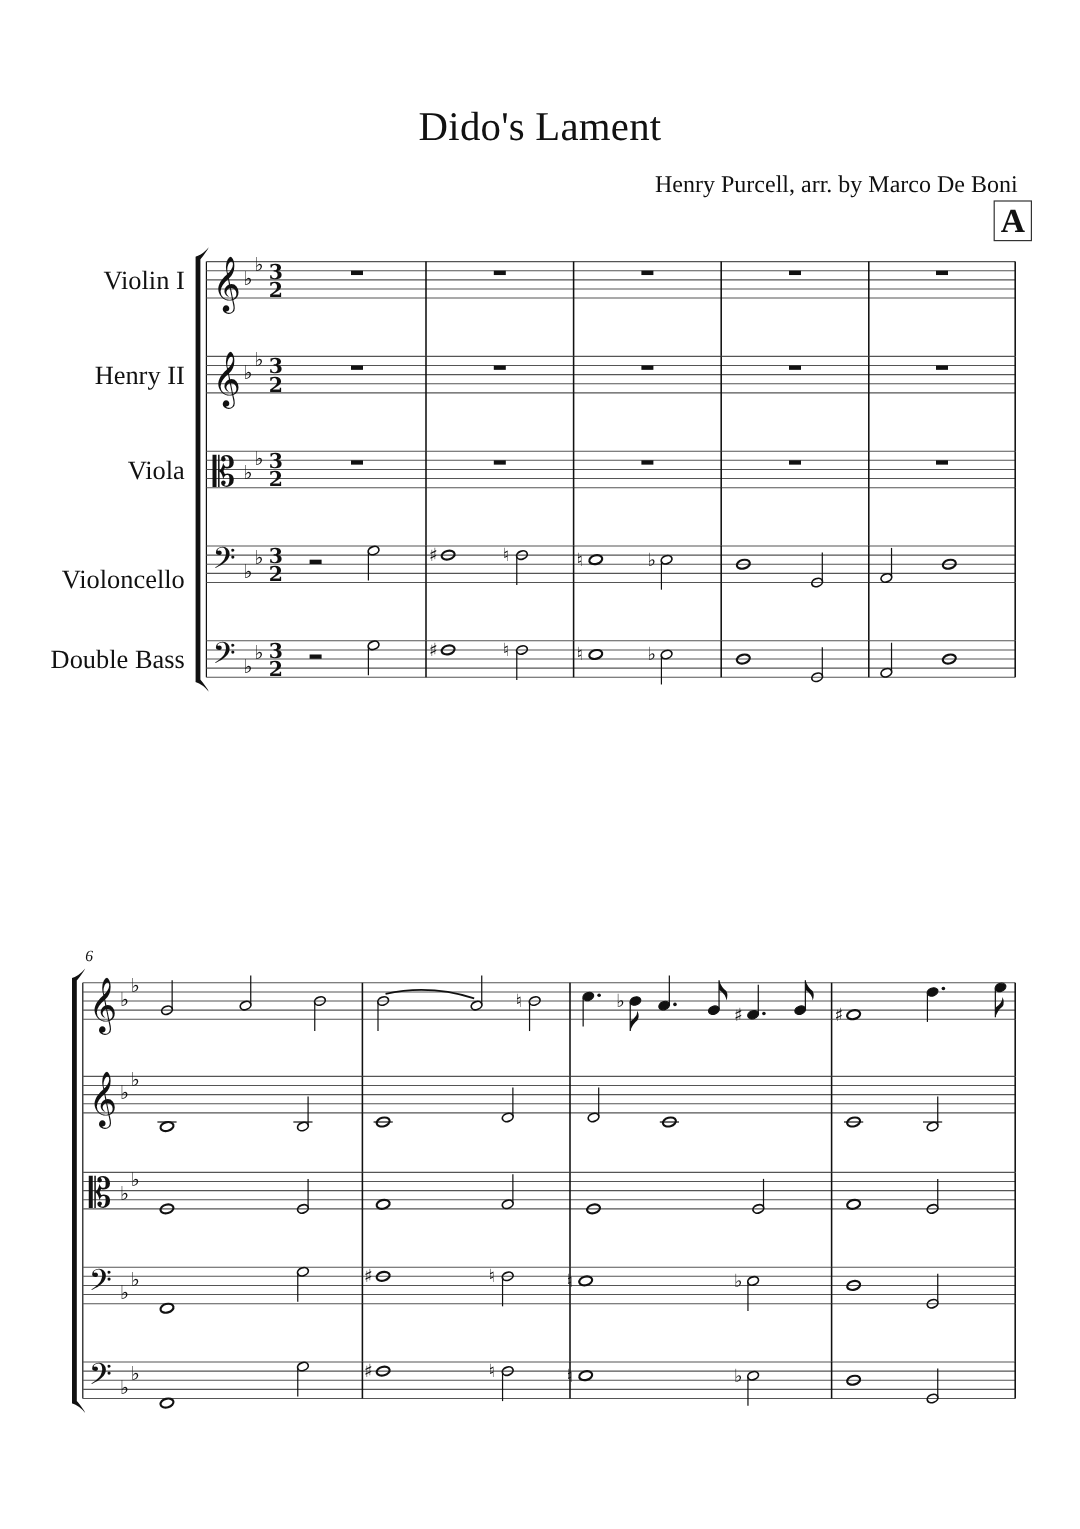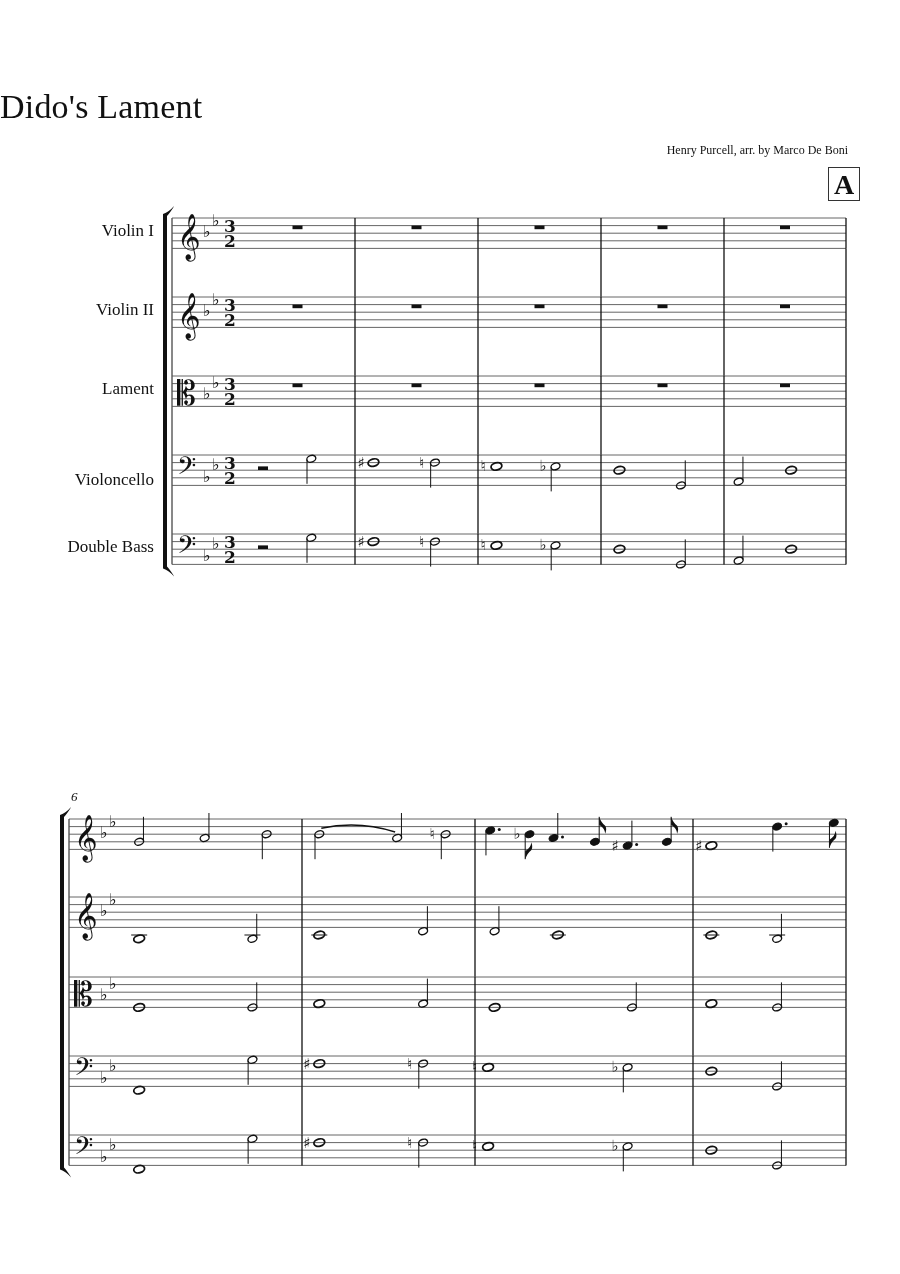--- a/index.html
+++ b/index.html
@@ -1,34 +1,34 @@
 <!DOCTYPE html>
 <html><head>
 <meta charset="utf-8">
 <style>
   html, body { margin:0; padding:0; background:#ffffff; }
   body { width:900px; height:1274px; position:relative; overflow:hidden; font-family:"Liberation Serif","DejaVu Serif",serif; color:#111; }
-  .title { position:absolute; top:88px; left:0; width:900px; font-size:34px; letter-spacing:0.2px; }
-  .composer { position:absolute; top:143px; right:52px; font-size:12px; }
+  .title { position:absolute; top:88px; left:0; width:900px; text-align:center; font-size:34px; letter-spacing:0.2px; }
+  .composer { position:absolute; top:143px; right:52px; font-size:20px; }
   .rehearsal { position:absolute; top:167px; left:828px; width:32px; height:34px; border:1.5px solid #333; font-size:28px; font-weight:bold; text-align:center; line-height:34px; box-sizing:border-box; }
-  .inst-label { position:absolute; font-size:17px; text-align:right; width:150px; left:4px; }
+  .inst-label { position:absolute; font-size:22px; text-align:right; width:150px; left:4px; }
   .measure-num { position:absolute; font-size:13px; font-style:italic; }
   svg.score { position:absolute; left:0; top:0; }
 </style>
 </head>
 <body>
 
 <div class="title">Dido's Lament</div>
 <div class="composer">Henry Purcell, arr. by Marco De Boni</div>
 <div class="rehearsal">A</div>
 
 <div id="labels">
     <div class="inst-label" style="top: 221.2px;">Violin I</div>
-    <div class="inst-label" style="top: 300.2px;">Violin II</div>
-    <div class="inst-label" style="top: 379.2px;">Lament</div>
+    <div class="inst-label" style="top: 300.2px;">Henry II</div>
+    <div class="inst-label" style="top: 379.2px;">Viola</div>
     <div class="inst-label" style="top: 470px;">Violoncello</div>
     <div class="inst-label" style="top: 537.2px; text-align: right;">Double Bass</div>
   </div>
 <div id="mnums">
     <div class="measure-num" style="left: 71px; top: 789px;">6</div>
   </div>
 
 <svg class="score" id="score" width="900" height="1274" viewBox="0 0 900 1274" xmlns="http://www.w3.org/2000/svg">
     <g>
       <rect x="163" y="214" width="4" height="354.4" fill="#111111"></rect>

